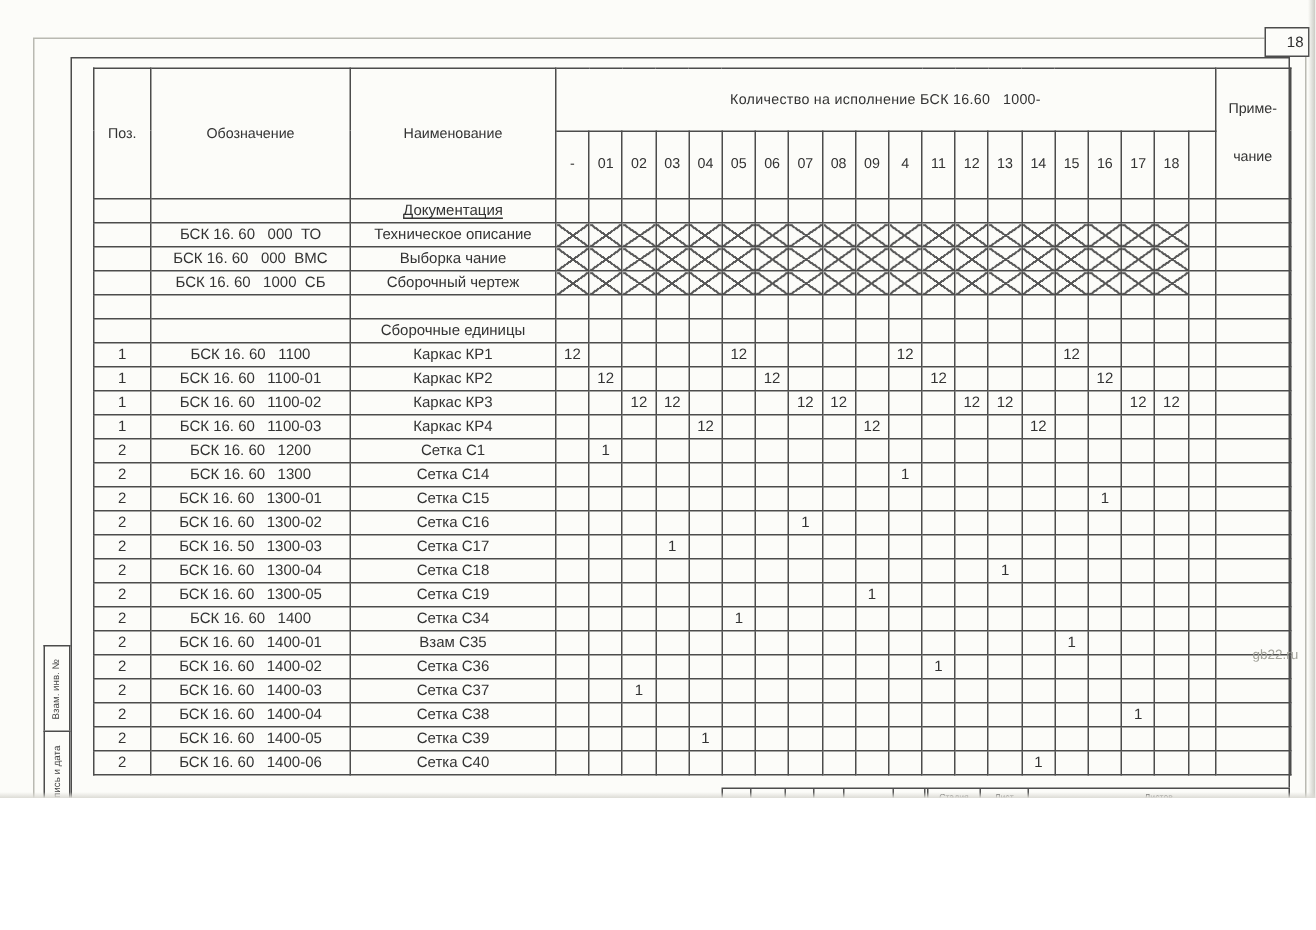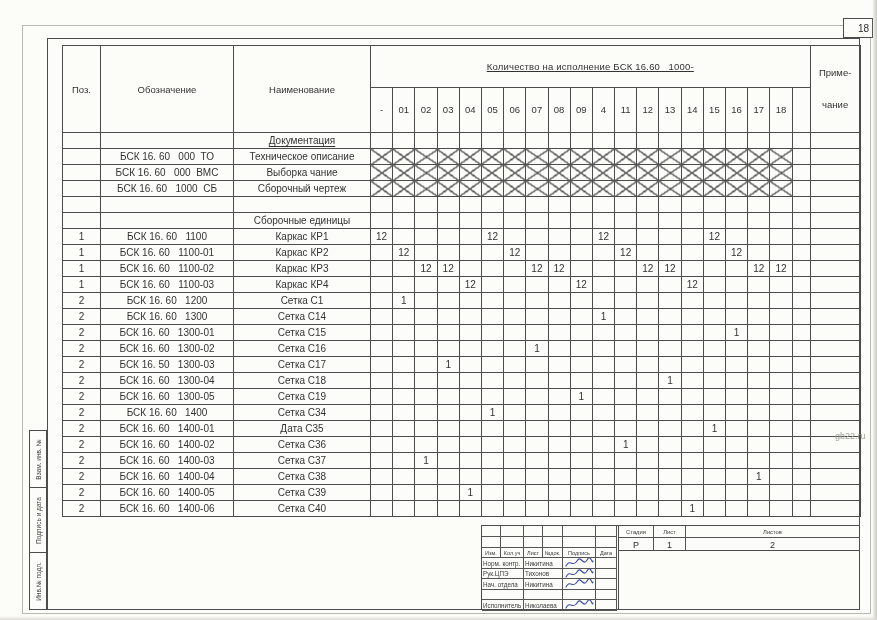--- a/index.html
+++ b/index.html
@@ -1,34 +1,34 @@
 <!DOCTYPE html>
 <html><head>
 <meta charset="utf-8">
 <style>
   * { box-sizing: border-box; margin: 0; padding: 0; }
   body { background:#ffffff; font-family:"Liberation Sans", sans-serif; }
-  .sheet { position:relative; width:877px; height:620px; background:#fcfcf9; overflow:hidden; color:#2e2e2e; }
+  .sheet { position:relative; width:877px; height:532px; background:#fcfcf9; overflow:hidden; color:#2e2e2e; }
   .scan-edge-r { position:absolute; right:0; top:0; width:5px; height:100%;
     background:linear-gradient(to right, rgba(0,0,0,0), #c9c9c2); }
   .scan-edge-b { position:absolute; left:0; bottom:0; width:100%; height:4px;
     background:linear-gradient(to bottom, rgba(0,0,0,0), #dddcd6); }
   .outer-border { position:absolute; left:22px; top:25px; width:849px; height:589px; border:1px solid #b9b9b2; }
   .frame { position:absolute; left:47px; top:38px; width:813px; height:572px; border:1.6px solid #4c4c4c; }
   .pagenum-box { position:absolute; left:843px; top:18px; width:30px; height:20px; border:1px solid #4c4c4c;
     background:#fcfcf9; font-size:10px; display:flex; align-items:center; justify-content:flex-end; padding-right:3px; }
 
   
   table.spec { position:absolute; left:62px; top:45px; width:798px; border-collapse:collapse; table-layout:fixed; }
   table.spec th, table.spec td { border:1px solid #4c4c4c; font-weight:normal; font-size:10px;
     padding:0; overflow:hidden; white-space:pre; text-align:center; vertical-align:middle; color:#333; }
   table.spec thead tr.r1 { height:13px; }
   table.spec thead tr.r2 { height:14px; }
   table.spec thead th { font-size:9.5px; }
-  table.spec thead th.qty-group { font-size:9.5px; letter-spacing:.2px;text-decoration:underline; }
+  table.spec thead th.qty-group { font-size:9.5px; letter-spacing:.2px; }
   table.spec tbody tr { height:16px; }
   td.cname { text-align:left; padding-left:6px; }
   td.cname.section { text-align:center; padding-left:0; }
   .u { text-decoration:underline; text-underline-offset:2px; }
   td.xcell { background-image:
     linear-gradient(to top right, rgba(0,0,0,0) calc(50% - .7px), #565656 calc(50% - .7px), #565656 calc(50% + .7px), rgba(0,0,0,0) calc(50% + .7px)),
     linear-gradient(to bottom right, rgba(0,0,0,0) calc(50% - .7px), #565656 calc(50% - .7px), #565656 calc(50% + .7px), rgba(0,0,0,0) calc(50% + .7px)); }
   col.c-pos { width:38px; } col.c-desig { width:133px; } col.c-name { width:137px; }
   col.c-qty { width:22.2px; } col.c-narrow { width:18px; } col.c-note { width:50px; }
   .note-h div { line-height:10px; }
@@ -607,21 +607,21 @@
           <td class="qty"></td>
           <td class="qty"></td>
           <td class="qty"></td>
           <td class="qty"></td>
           <td class="narrow"></td>
           <td class="note"></td>
         </tr>
         <tr>
           <td class="cpos">2</td>
           <td class="cdesig">БСК 16. 60   1400-01</td>
-          <td class="cname"><span>Дата С35</span></td>
+          <td class="cname"><span>Взам С35</span></td>
           <td class="qty"></td>
           <td class="qty"></td>
           <td class="qty"></td>
           <td class="qty"></td>
           <td class="qty"></td>
           <td class="qty"></td>
           <td class="qty"></td>
           <td class="qty"></td>
           <td class="qty"></td>
           <td class="qty"></td>

